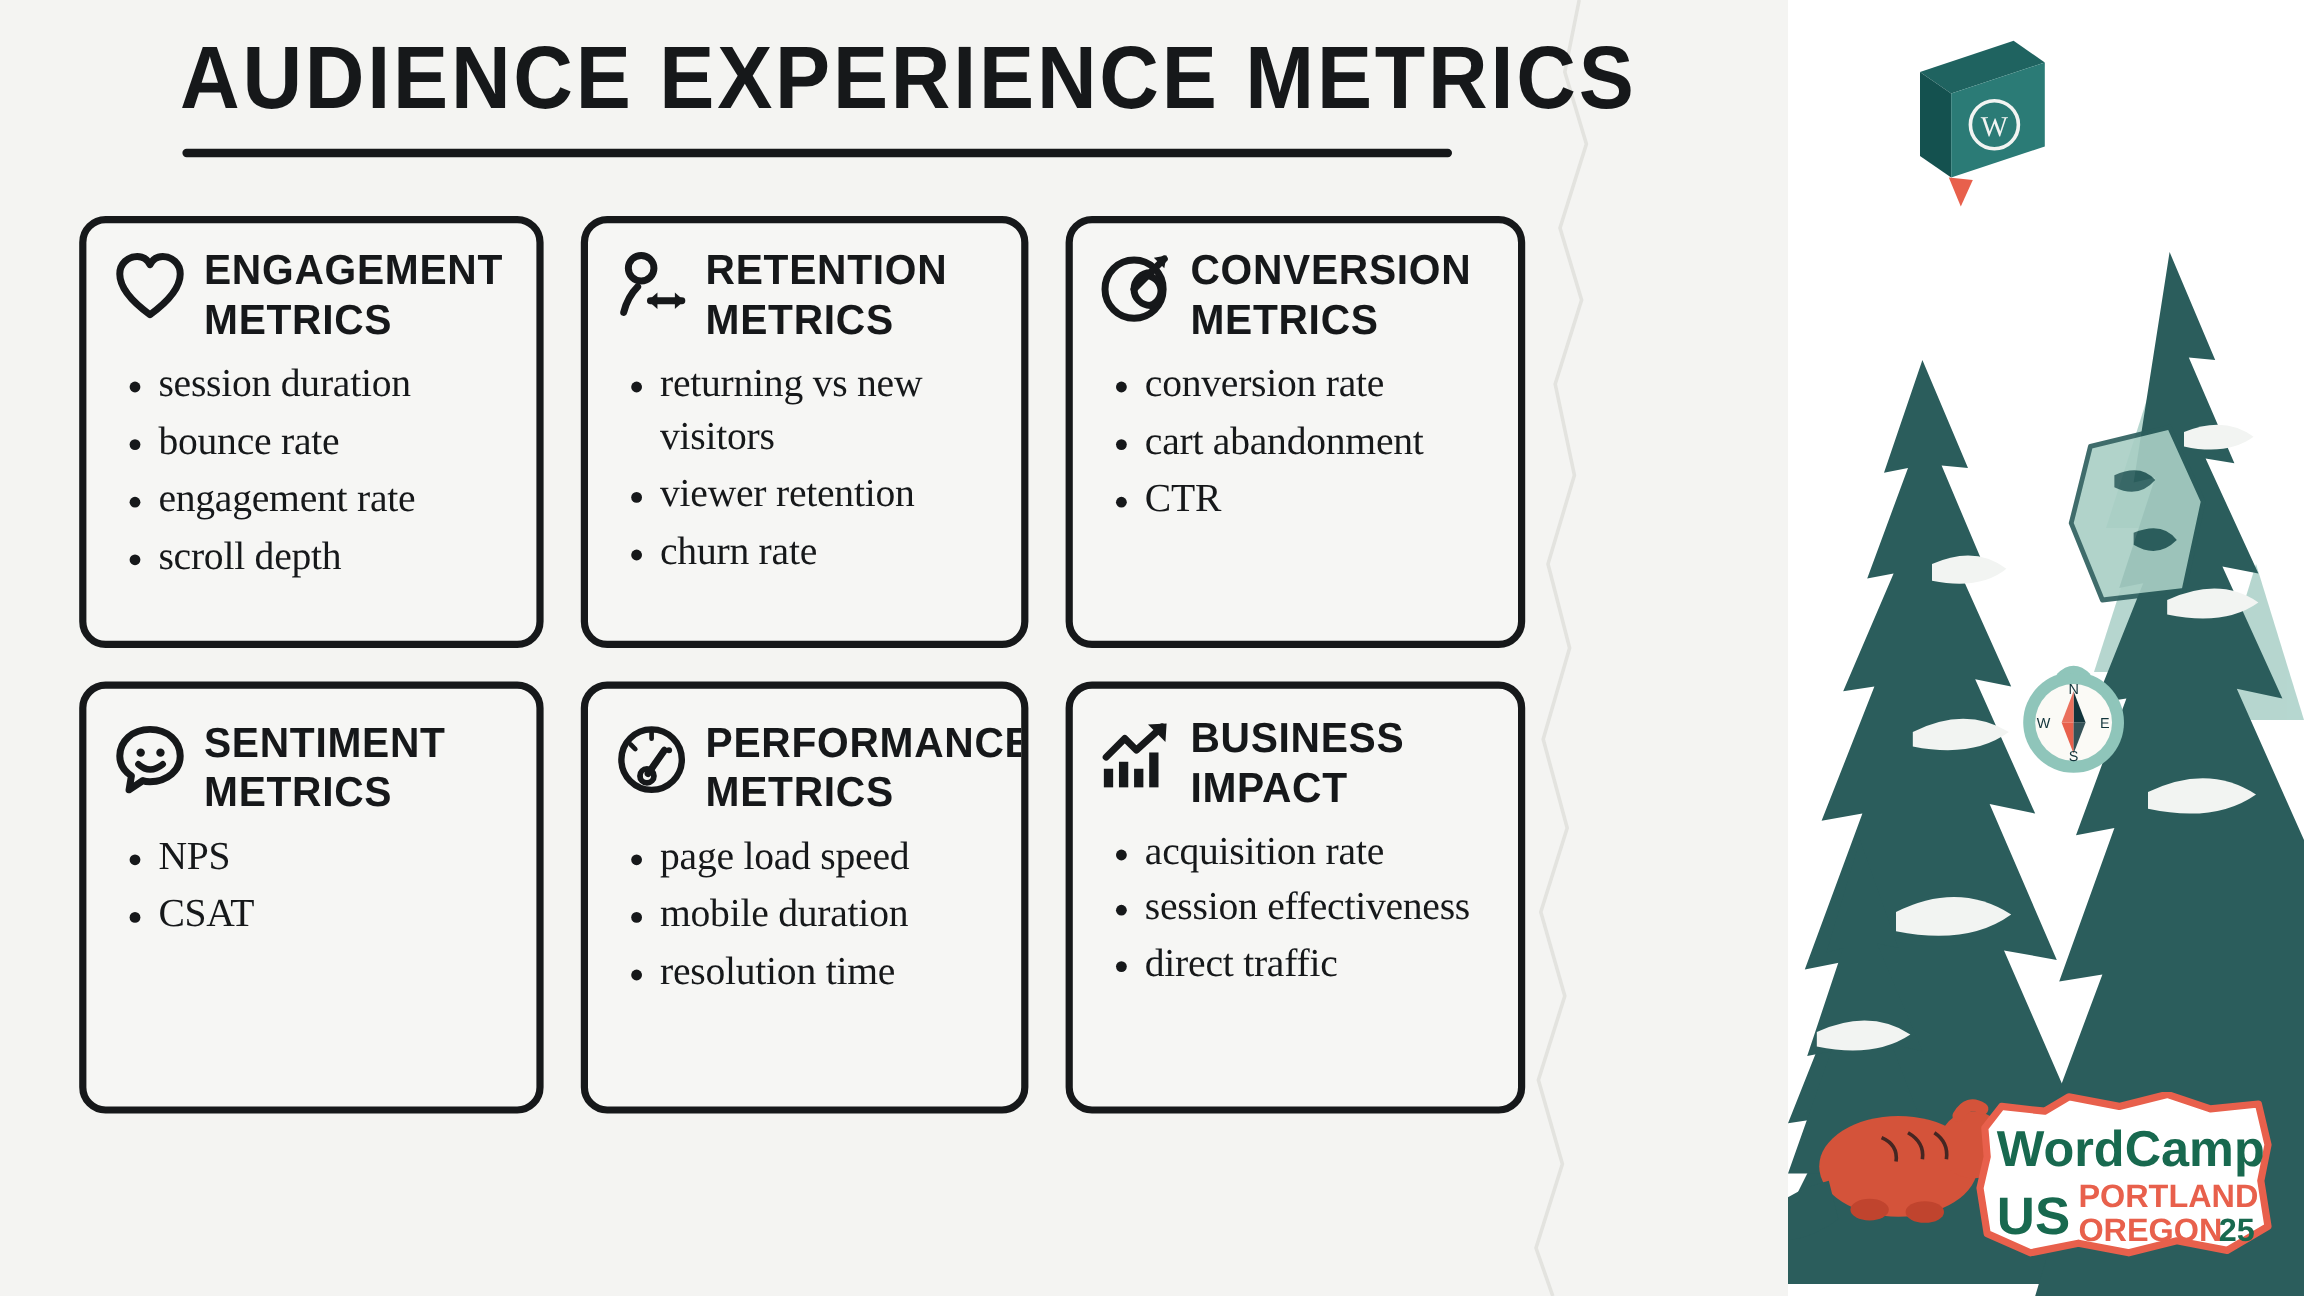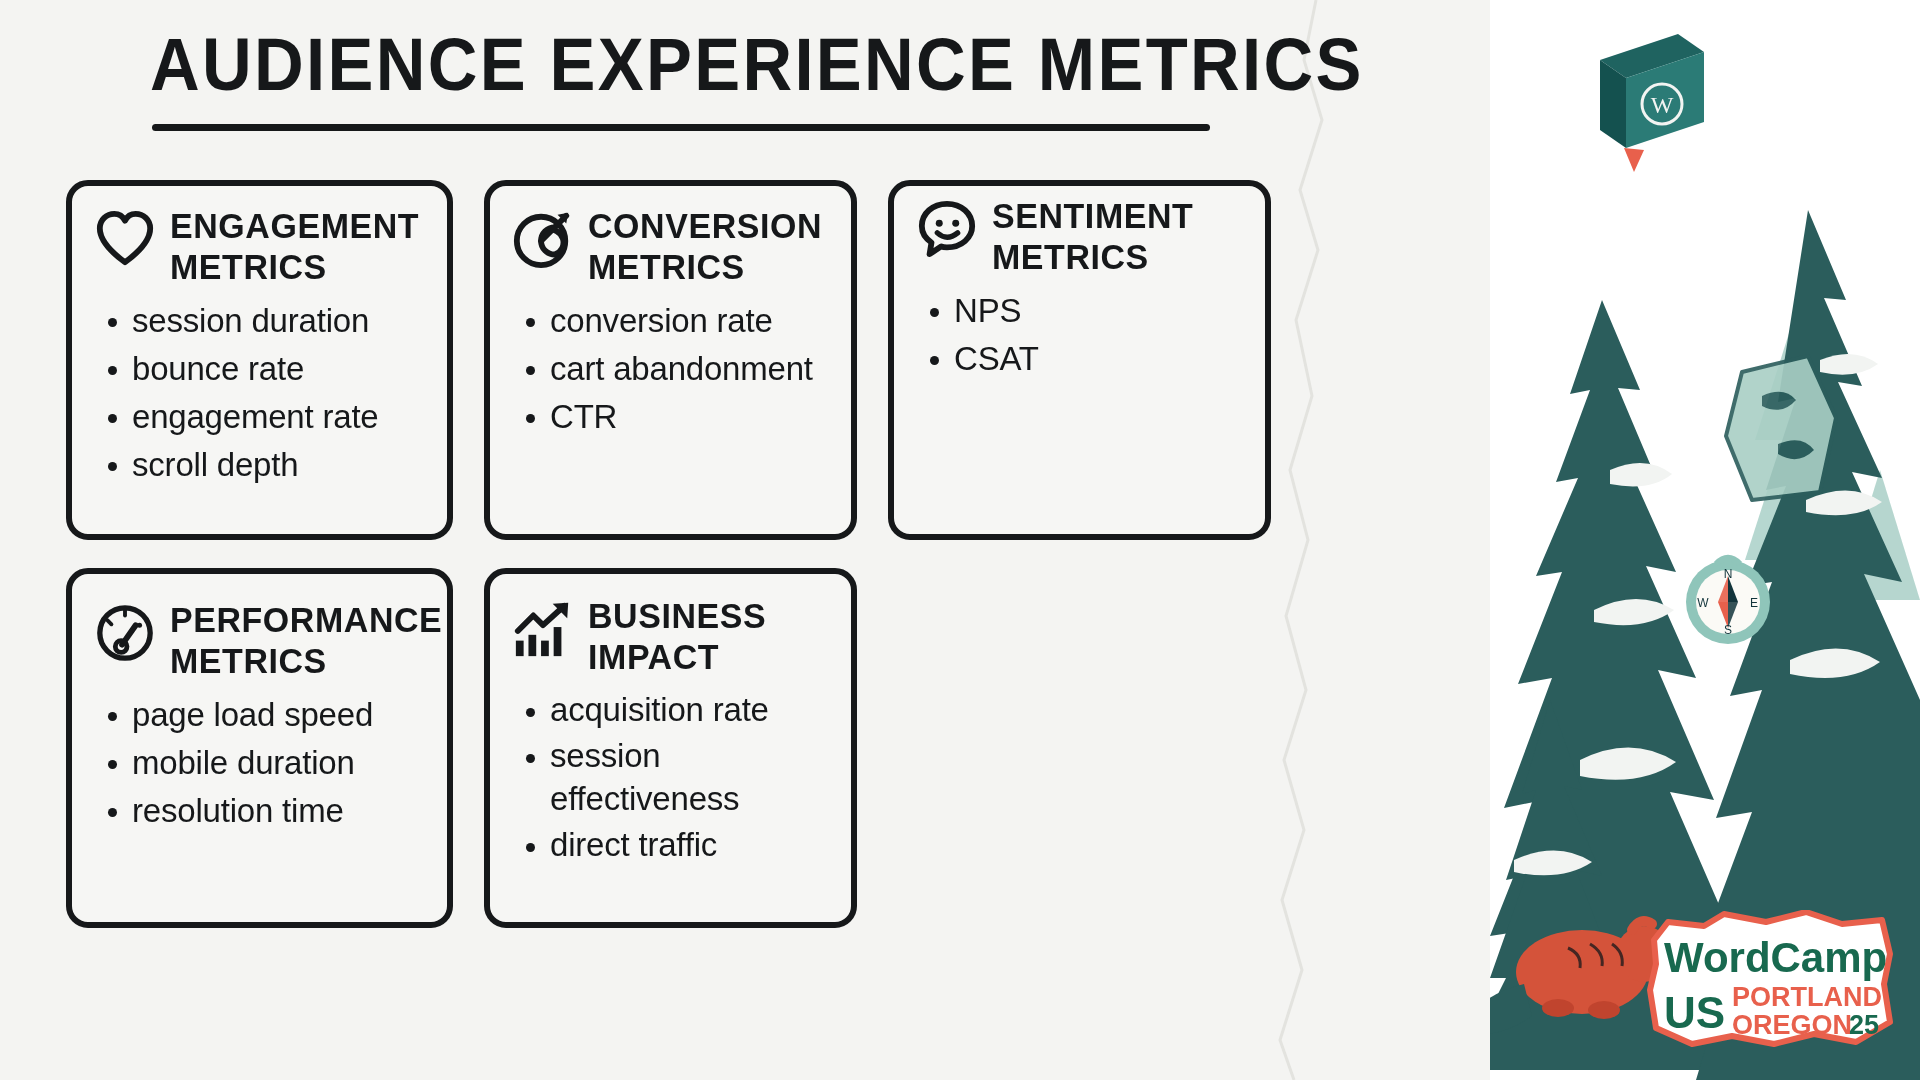--- a/index.html
+++ b/index.html
@@ -110,20 +110,21 @@
     padding-left: 8px;
   }
   .card-list li {
     position: relative;
     padding-left: 30px;
     font-size: 33px;
     line-height: 1.33;
     color: #16181a;
     margin-bottom: 4px;
     letter-spacing: -0.2px;
+    font-family: Liberation Serif, serif;
   }
   .card-list li::before {
     content: "";
     position: absolute;
     left: 6px; top: 19px;
     width: 9px; height: 9px;
     border-radius: 50%;
     background: #16181a;
   }
 
@@ -131,21 +132,21 @@
   .card.c-engagement .card-list li { font-size: 33px; }
   .card.c-retention  .card-list li { font-size: 33px; }
   .card.c-conversion .card-list li { font-size: 33px; }
   .card.c-sentiment  .card-list li { font-size: 33px; }
   .card.c-performance .card-list li { font-size: 33px; }
   .card.c-business   .card-list li { font-size: 33px; line-height: 1.28; }
   .card.c-conversion .card-title,
   .card.c-business   .card-title { font-size: 35px; }
 
   
-  .card.c-sentiment { padding-top: 10px; }
+  .card.c-sentiment { padding-top: 26px; }
   .card.c-performance { padding-top: 26px; }
   .card.c-business { padding-top: 22px; }
 
   
   #wclogo {
     position: absolute;
     right: 24px; bottom: 30px;
     width: 250px; height: 140px; text-decoration: underline;
   }
   #wclogo svg { display: block; width: 100%; height: 100%; }
@@ -268,20 +269,39 @@
         <h2 class="card-title">ENGAGEMENT METRICS</h2>
       </div>
       <ul class="card-list">
         <li>session duration</li>
         <li>bounce rate</li>
         <li>engagement rate</li>
         <li>scroll depth</li>
       </ul>
     </section>
 
+    <section class="card c-retention">
+      <div class="card-head">
+        <span class="card-icon">
+          <svg viewBox="0 0 64 64">
+            <circle cx="23" cy="16" r="11" fill="none" stroke="#16181a" stroke-width="6"></circle>
+            <path d="M20 32 C14 38 10 46 8 54" fill="none" stroke="#16181a" stroke-width="6" stroke-linecap="round"></path>
+            <path d="M31 44 L58 44" fill="none" stroke="#16181a" stroke-width="6" stroke-linecap="round"></path>
+            <path d="M37 37 L29 44 L37 51 Z" fill="#16181a"></path>
+            <path d="M52 37 L60 44 L52 51 Z" fill="#16181a"></path>
+          </svg>
+        </span>
+        <h2 class="card-title">RETENTION METRICS</h2>
+      </div>
+      <ul class="card-list">
+        <li>returning vs new visitors</li>
+        <li>viewer retention</li>
+        <li>churn rate</li>
+      </ul>
+    </section>
 
     <section class="card c-conversion">
       <div class="card-head">
         <span class="card-icon">
           <svg viewBox="0 0 64 64">
             <circle cx="30" cy="34" r="25" fill="none" stroke="#16181a" stroke-width="6"></circle>
             <path d="M44 20 A13 13 0 1 0 44 48 A13 13 0 0 0 36 23" fill="none" stroke="#16181a" stroke-width="6" stroke-linecap="round"></path>
             <path d="M30 34 L56 8" fill="none" stroke="#16181a" stroke-width="6" stroke-linecap="round"></path>
             <path d="M47 7 L58 5 L56 16 Z" fill="#16181a"></path>
           </svg>

